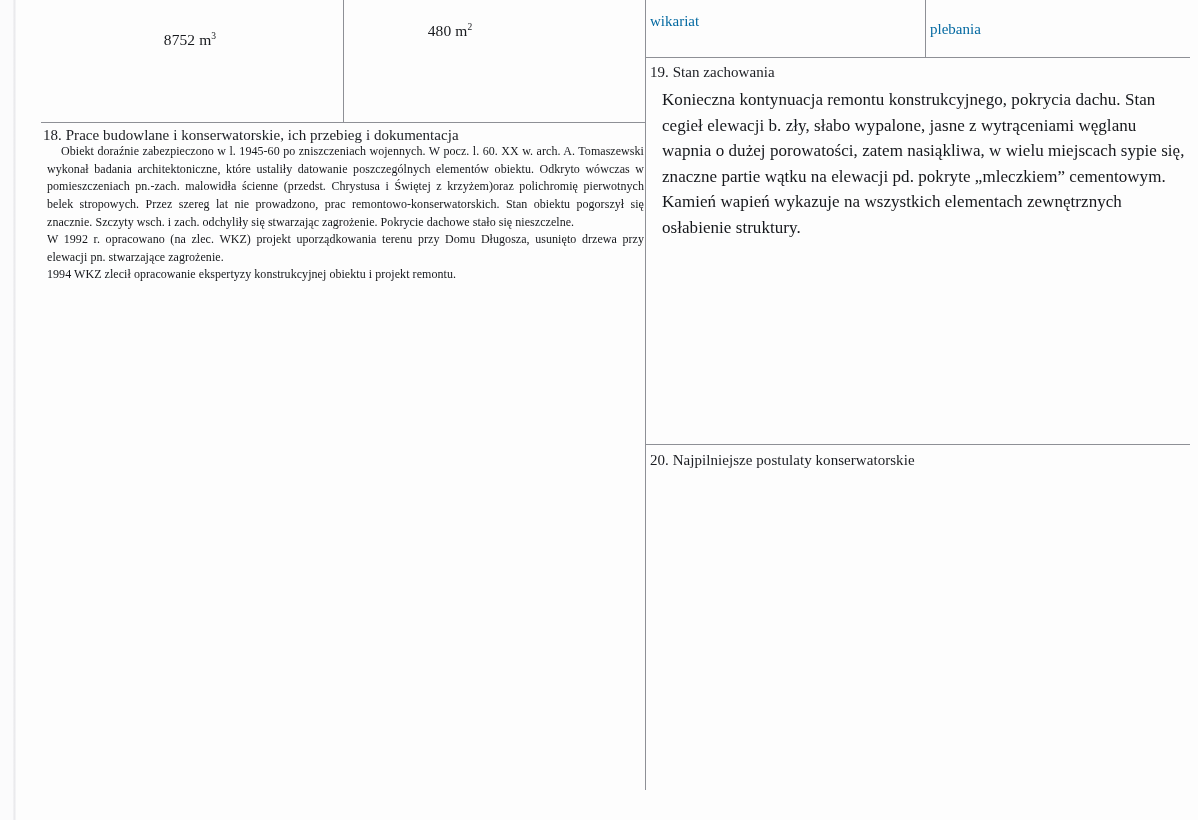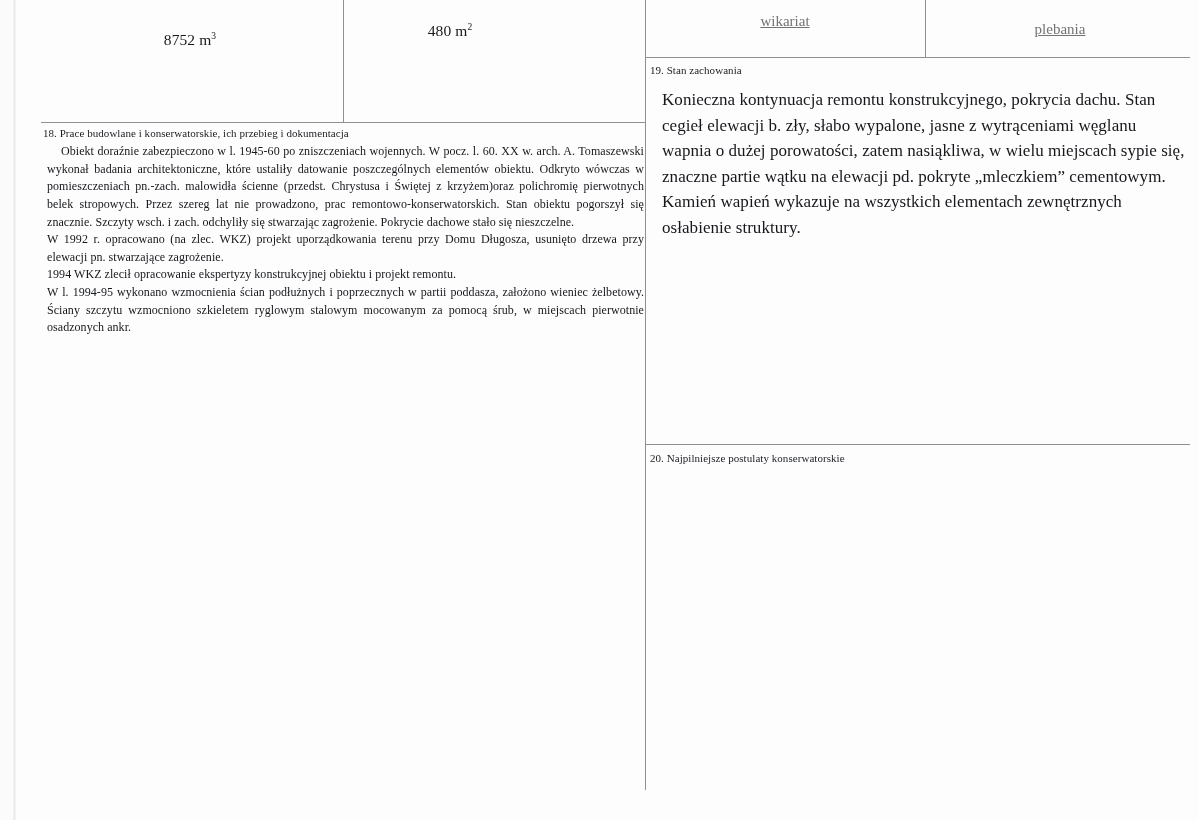--- a/index.html
+++ b/index.html
@@ -62,21 +62,21 @@
     letter-spacing: .1px;
     color: #17191d;
   }
   .cell-measure sup {
     font-size: 9.5px;
     vertical-align: super;
   }
 
   .sect-label {
     position: absolute;
-    font-size: 11px;
+    font-size: 15px;
     font-family: "Liberation Serif", "DejaVu Serif", serif;
     color: #1b1d22;
     letter-spacing: .05px;
     white-space: nowrap;
   }
 
   .body-block {
     position: absolute;
     font-size: 12px;
     line-height: 1.47;
@@ -91,24 +91,22 @@
   .body-block p.indent {
     text-indent: 14px;
   }
   .body-block p.last {
     text-align: left;
   }
 
   
   .cell-head {
     position: absolute;
-    text-align: center;
     font-size: 15px;
-    color: #737373;
-    text-decoration: underline;
+    color: #0369a1;
   }
 
   .right-body {
     position: absolute;
     font-size: 17px;
     line-height: 1.5;
     text-align: justify;
     color: #15171b;
     letter-spacing: .05px;
   }
@@ -144,21 +142,20 @@
   <div class="rule-h" style="left:645px; top:57px; width:545px;"></div>
 
   <div class="rule-v" style="left:645px; top:0px; height:790px;"></div>
 
   <div class="sect-label" style="left:43px; top:127px;">18. Prace budowlane i konserwatorskie, ich przebieg i dokumentacja</div>
 
   <div class="body-block" style="left:47px; top:143px; width:597px;">
     <p class="indent">Obiekt doraźnie zabezpieczono w l. 1945-60 po zniszczeniach wojennych. W pocz. l. 60. XX w. arch. A. Tomaszewski wykonał badania architektoniczne, które ustaliły datowanie poszczególnych elementów obiektu. Odkryto wówczas w pomieszczeniach pn.-zach. malowidła ścienne (przedst. Chrystusa i Świętej z krzyżem)oraz polichromię pierwotnych belek stropowych. Przez szereg lat nie prowadzono, prac remontowo-konserwatorskich. Stan obiektu pogorszył się znacznie. Szczyty wsch. i zach. odchyliły się stwarzając zagrożenie. Pokrycie dachowe stało się nieszczelne.</p>
     <p>W 1992 r. opracowano (na zlec. WKZ) projekt uporządkowania terenu przy Domu Długosza, usunięto drzewa przy elewacji pn. stwarzające zagrożenie.</p>
     <p class="last">1994 WKZ  zlecił opracowanie ekspertyzy konstrukcyjnej obiektu i projekt remontu.</p>
-    <p>W l. 1994-95  wykonano wzmocnienia ścian podłużnych i poprzecznych w partii poddasza, założono wieniec żelbetowy. Ściany szczytu wzmocniono szkieletem ryglowym stalowym mocowanym za pomocą śrub, w miejscach pierwotnie osadzonych ankr.</p>
   </div>
 
   <div class="sect-label" style="left:650px; top:64px;">19. Stan zachowania</div>
 
   <div class="right-body" style="left:662px; top:87px; width:528px;">
     <p class="last">Konieczna kontynuacja remontu konstrukcyjnego, pokrycia dachu. Stan cegieł elewacji b. zły, słabo wypalone, jasne z wytrąceniami węglanu wapnia o dużej porowatości, zatem nasiąkliwa, w wielu miejscach sypie się, znaczne partie wątku na elewacji pd. pokryte „mleczkiem” cementowym. Kamień  wapień wykazuje na wszystkich elementach zewnętrznych osłabienie struktury.</p>
   </div>
 
   <div class="rule-h" style="left:645px; top:444px; width:545px;"></div>
 

